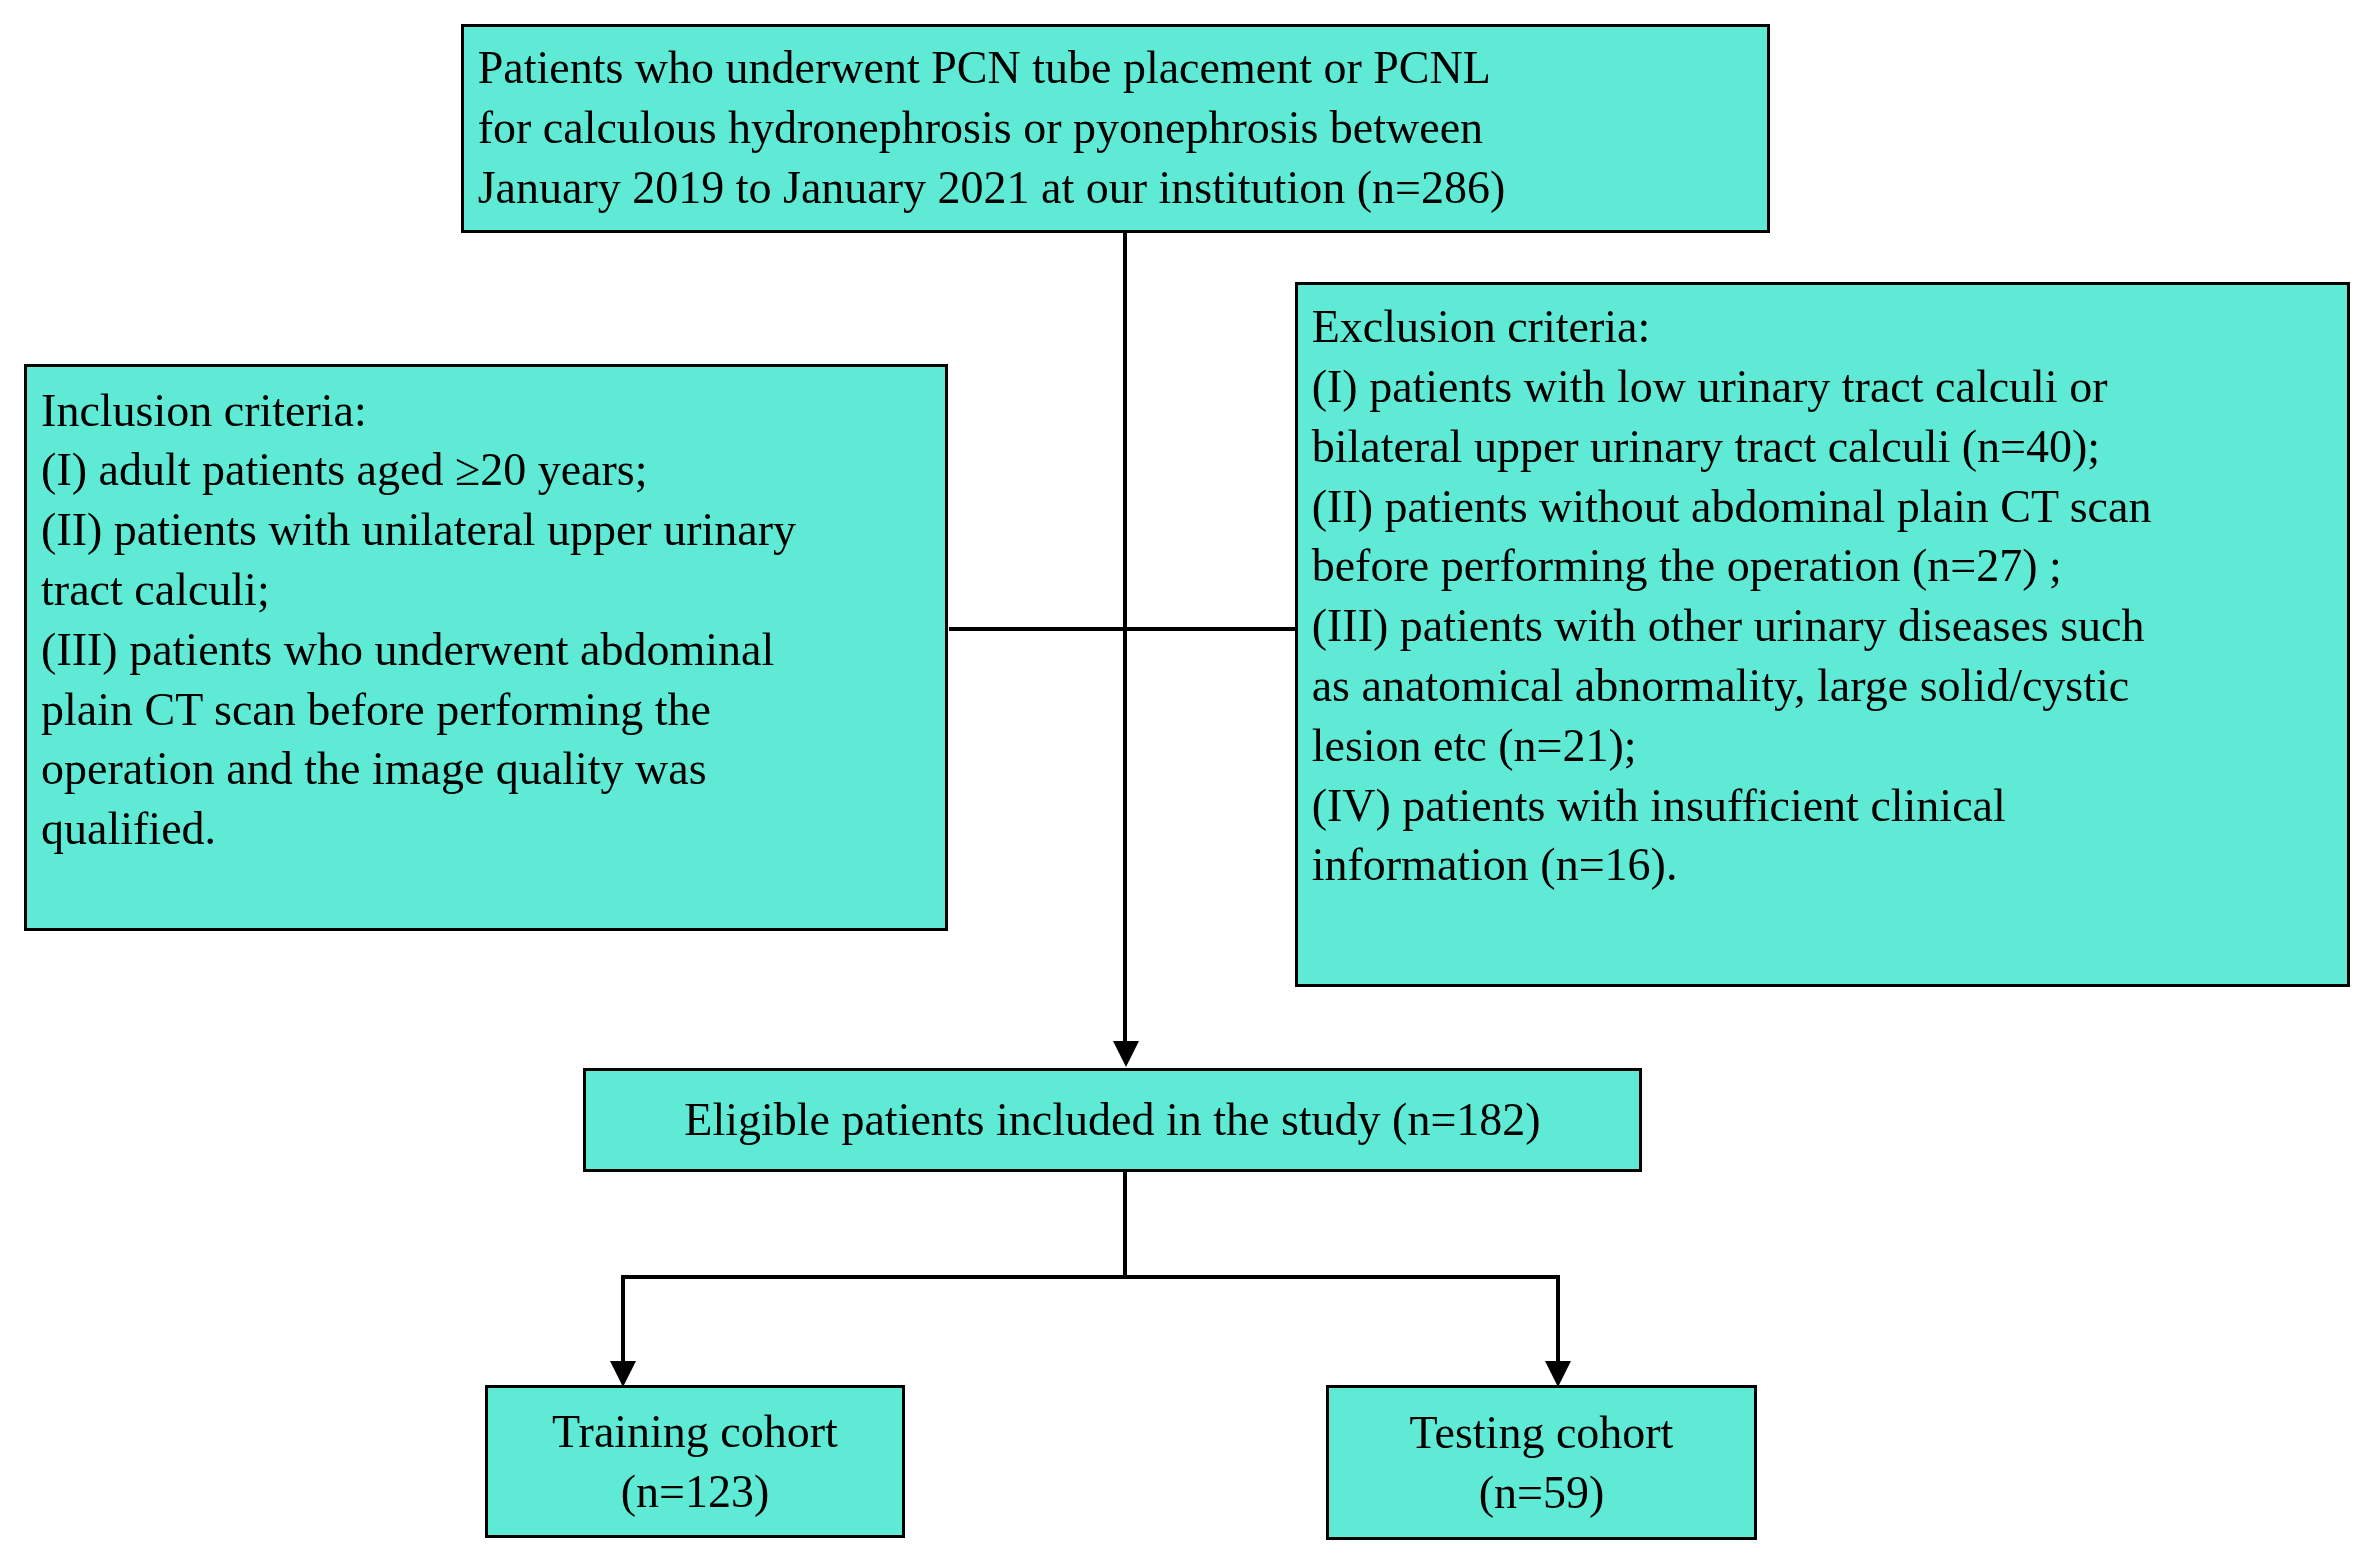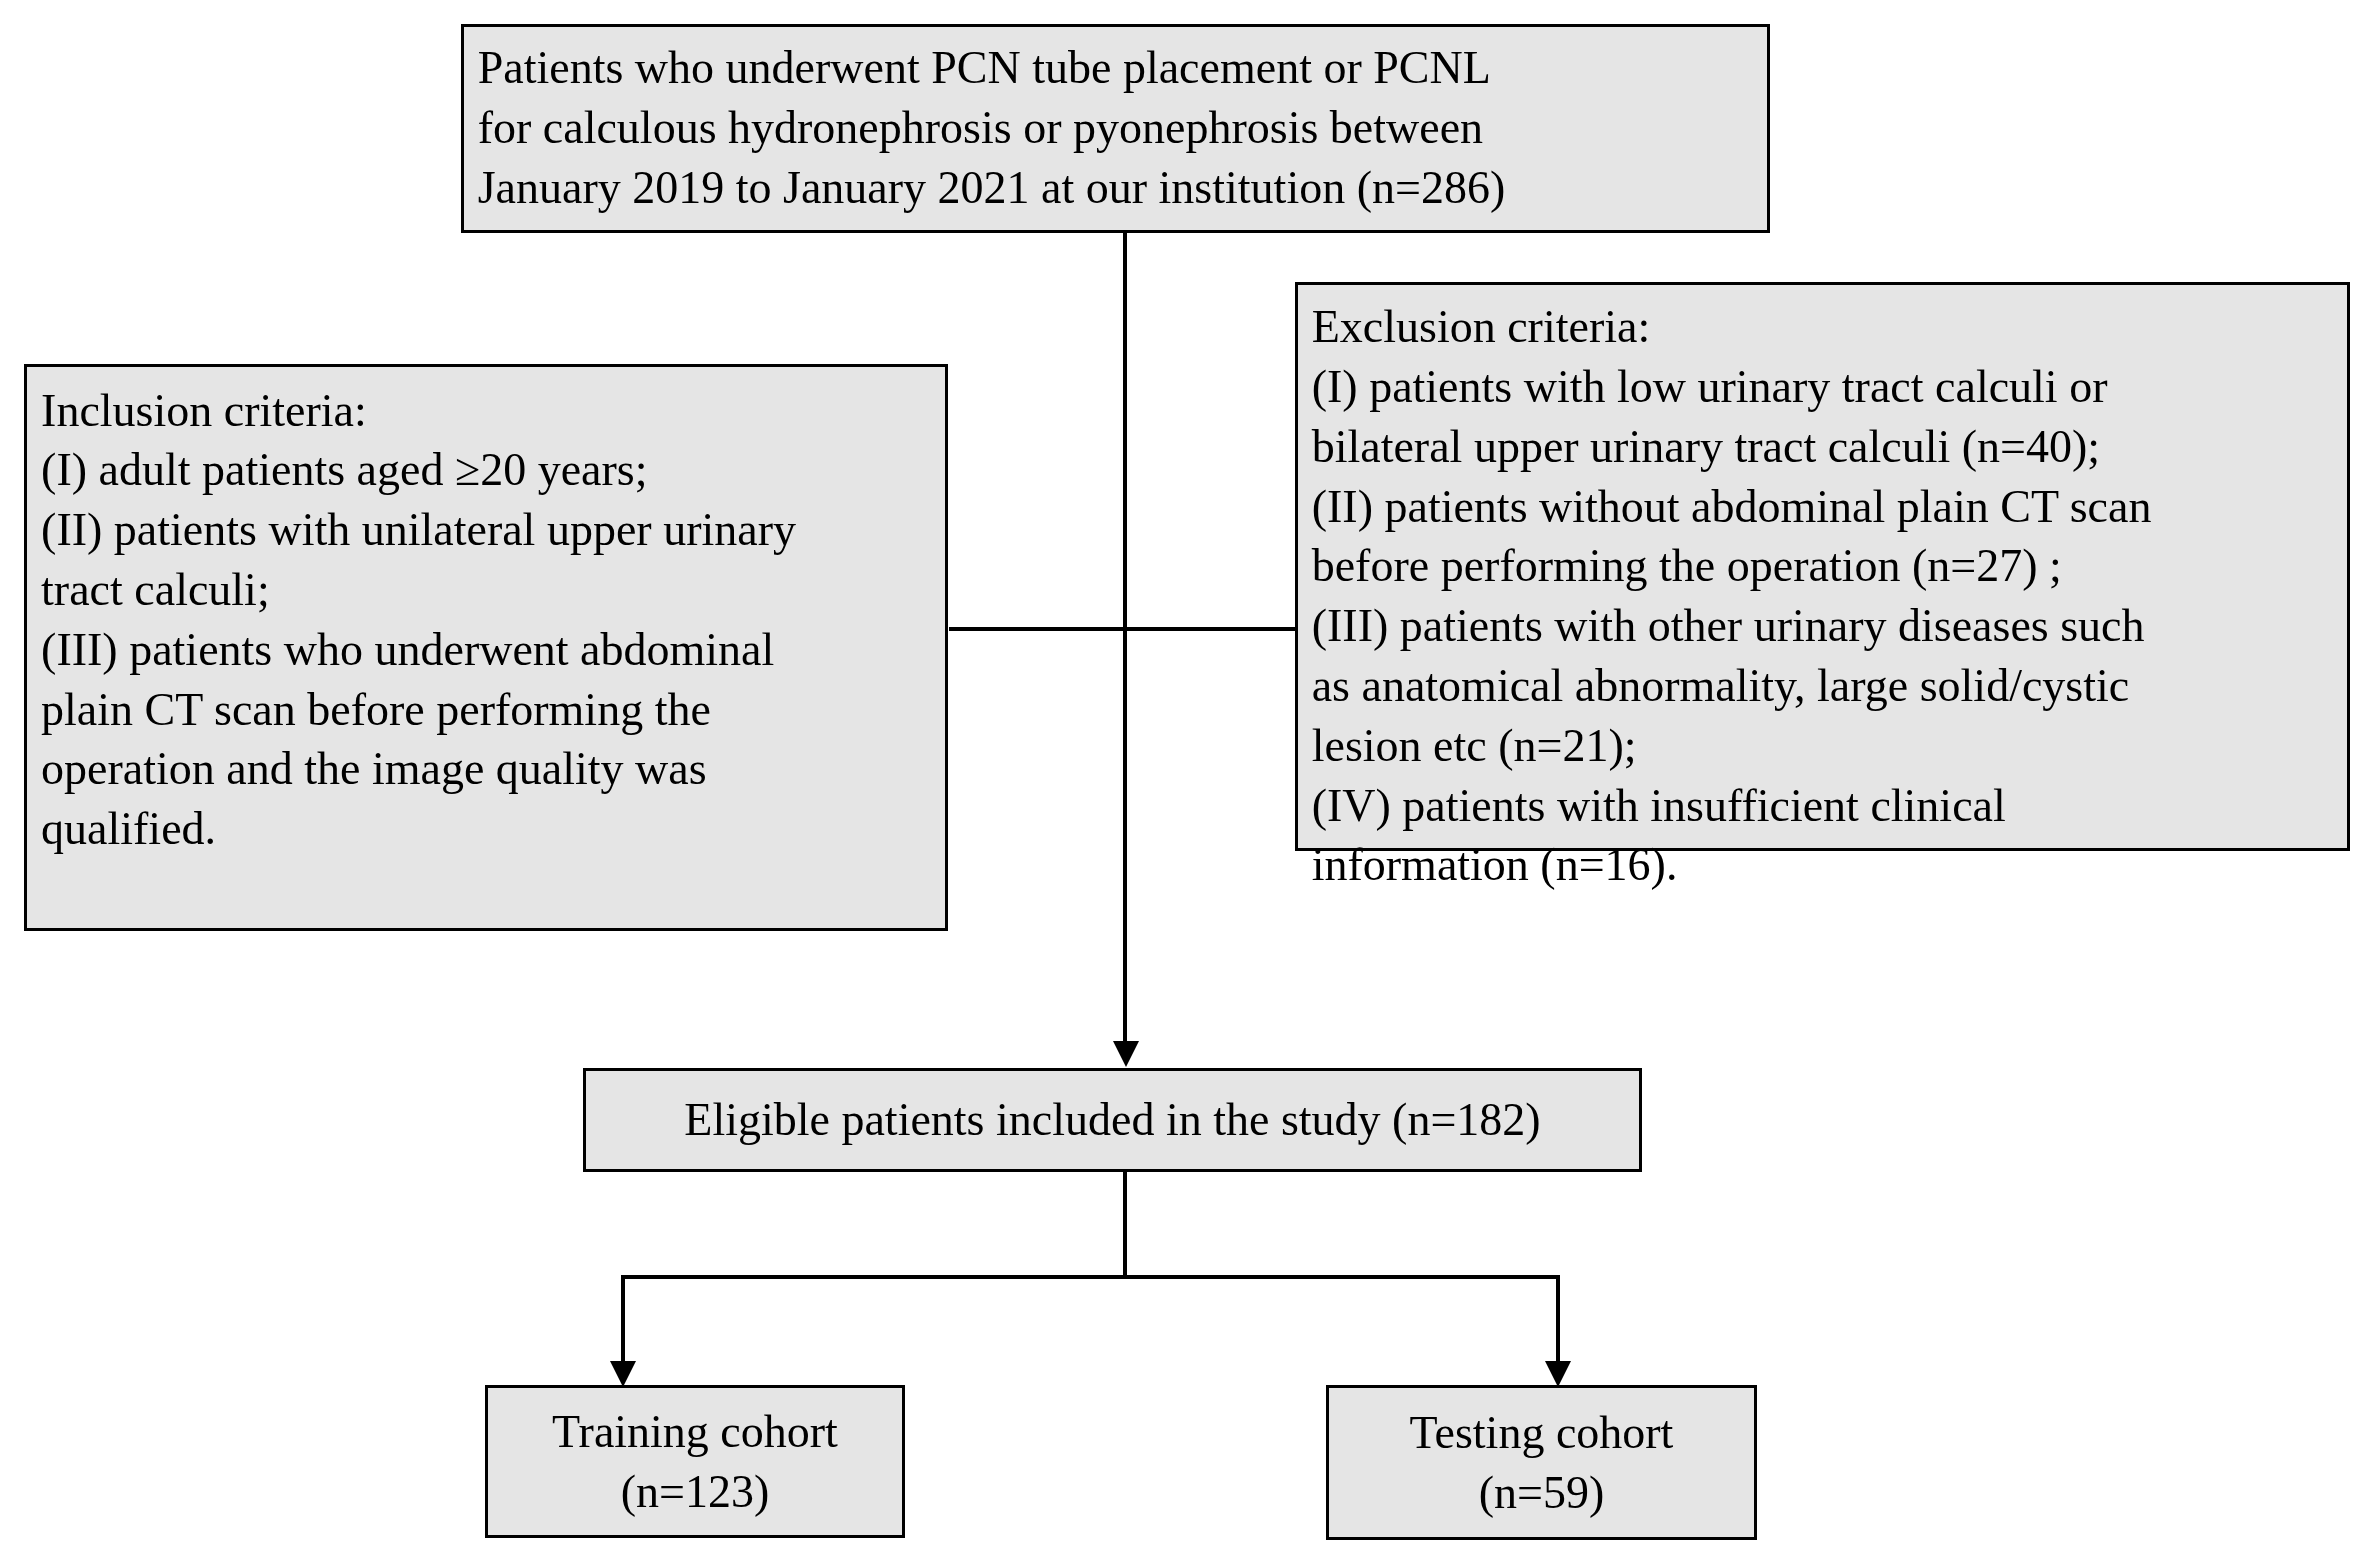--- a/index.html
+++ b/index.html
@@ -14,21 +14,21 @@
     height: 1561px;
     background: #ffffff;
     font-family: "Liberation Serif", "DejaVu Serif", serif;
     color: #000000;
     overflow: hidden;
   }
   .box {
     position: absolute;
     box-sizing: border-box;
     border: 3.8px solid #000000;
-    background: #e5e5e5;
+    background: #5eead4;
     font-size: 46px;
     line-height: 1.30;
     color: #000000;
     text-align: left;
   }
   .box .txt {
     display: block;
     white-space: pre-line;
   }
   
@@ -37,21 +37,21 @@
     width: 1309px; height: 209px;
     padding: 10.7px 0 0 13.7px;
   }
   #node-inclusion {
     left: 24.4px; top: 364px;
     width: 924px; height: 567px;
     padding: 13.7px 0 0 13.7px;
   }
   #node-exclusion {
     left: 1295px; top: 282px;
-    width: 1055px; height: 569px;
+    width: 1055px; height: 705px;
     padding: 12.2px 0 0 13.7px;
   }
   #node-eligible {
     left: 583px; top: 1068px;
     width: 1059px; height: 104px;
     padding: 13px; display: flex;
     align-items: center; justify-content: center;
   }
   #node-eligible .txt { text-align: center; }
   #node-training {

